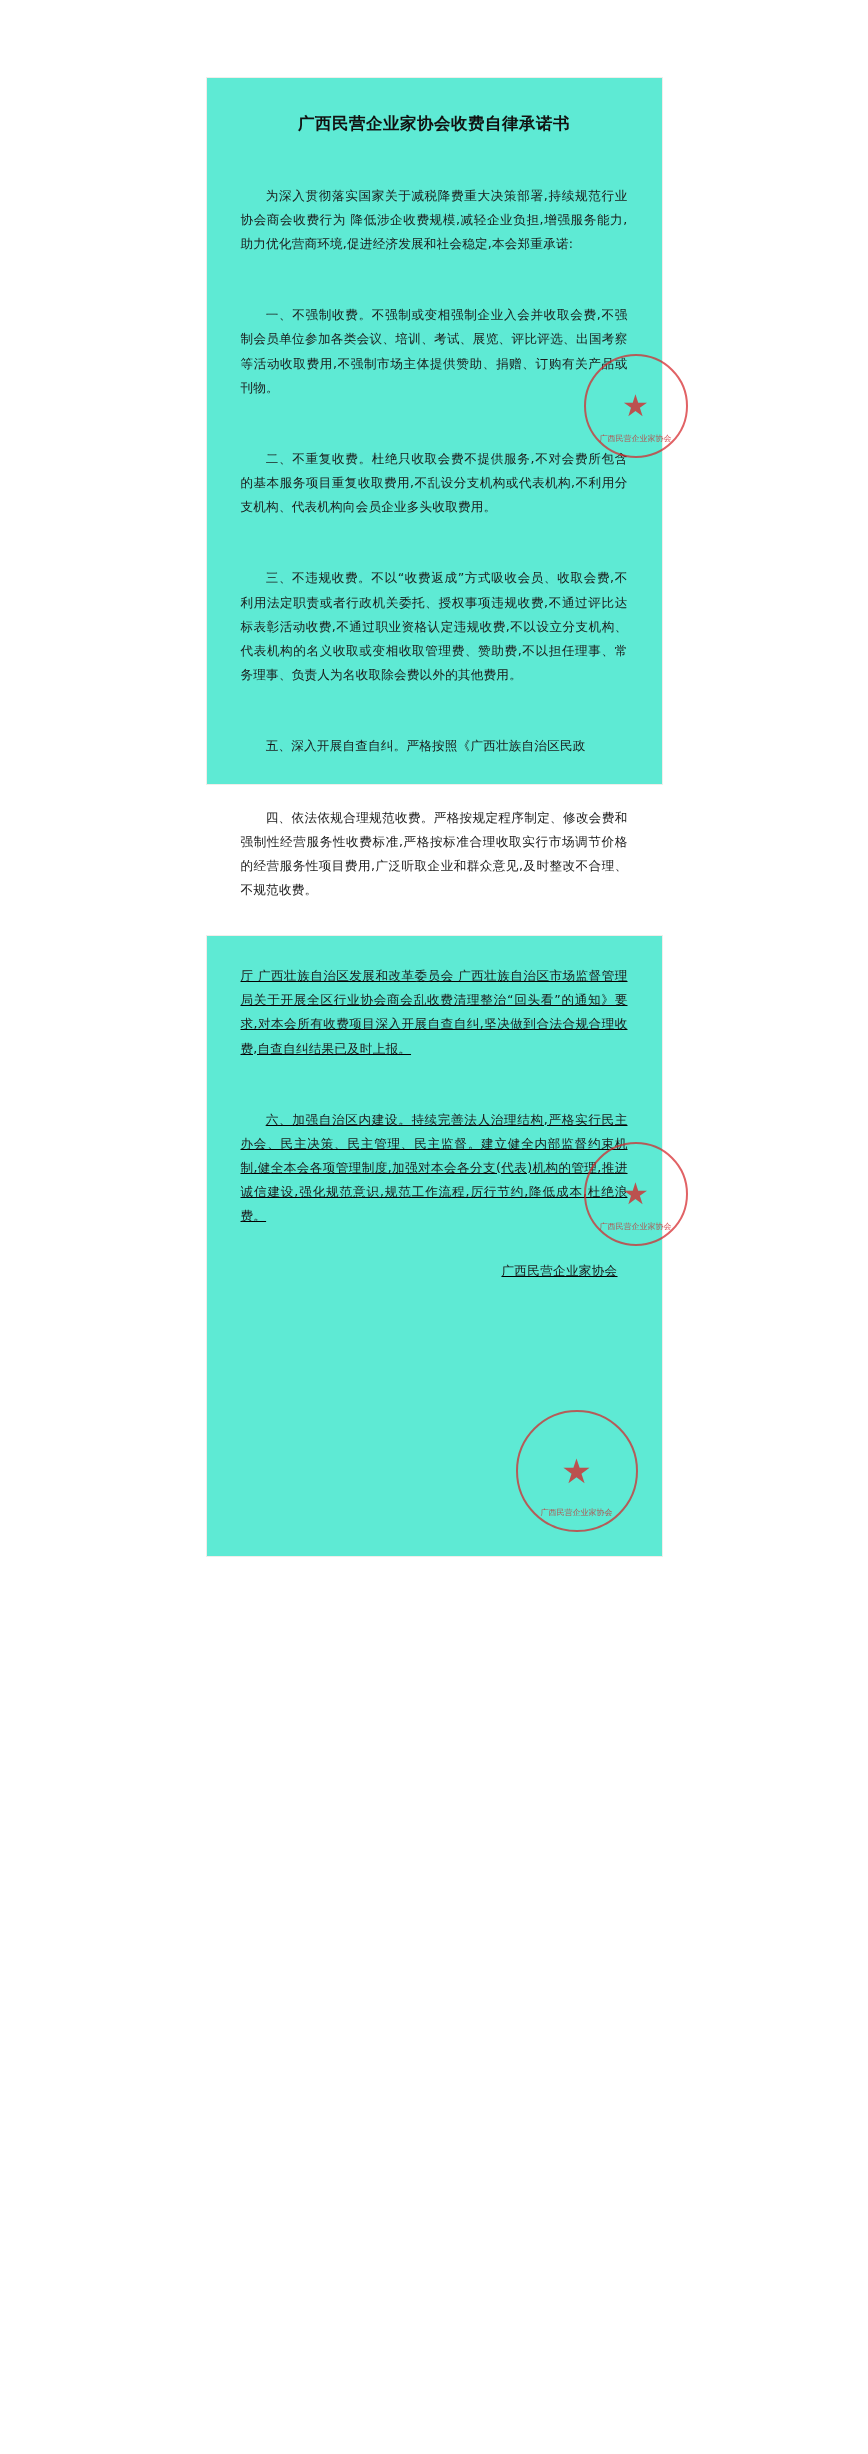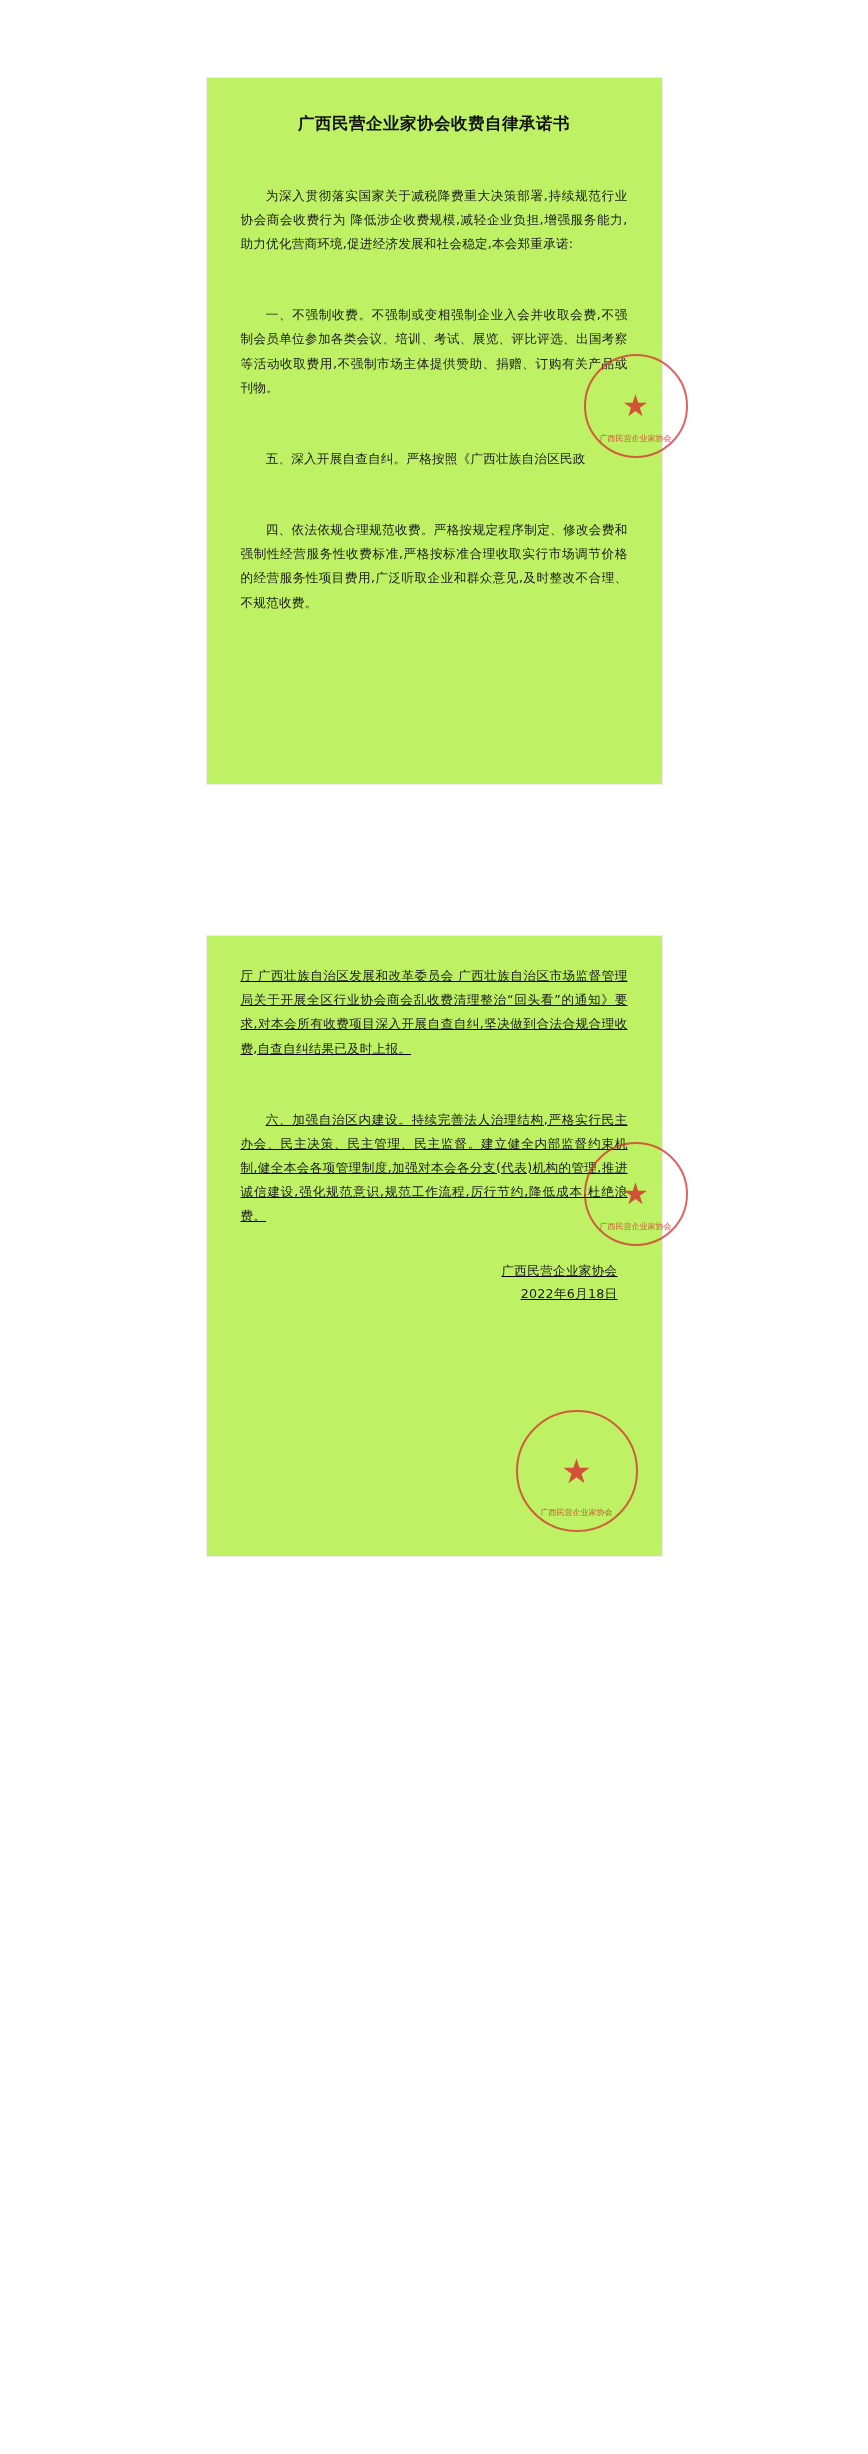--- a/index.html
+++ b/index.html
@@ -12,21 +12,21 @@
     font-family: "DejaVu Sans", "Liberation Sans", sans-serif;
   }
   .doc-wrap {
     width: 868px;
     position: relative;
   }
   .page {
     position: relative;
     width: 455px;
     margin: 0 auto;
-    background: #bef264;
+    background: #5eead4;
     box-shadow: 0 0 0 1px #f0eeea;
   }
   .page-1 {
     height: 706px;
     margin-top: 78px;
     padding: 0;
   }
   .page-2 {
     height: 620px;
     margin-top: 152px;
@@ -124,39 +124,40 @@
 <body>
 
 <div class="doc-wrap">
 
   <div class="page page-1">
     <div class="page-inner">
       <h1 class="doc-title">广西民营企业家协会收费自律承诺书</h1>
 
       <p class="para indent">为深入贯彻落实国家关于减税降费重大决策部署,持续规范行业协会商会收费行为 降低涉企收费规模,减轻企业负担,增强服务能力,助力优化营商环境,促进经济发展和社会稳定,本会郑重承诺:</p>
       <p class="para indent">一、不强制收费。不强制或变相强制企业入会并收取会费,不强制会员单位参加各类会议、培训、考试、展览、评比评选、出国考察等活动收取费用,不强制市场主体提供赞助、捐赠、订购有关产品或刊物。</p>
+      <p class="para indent">二、不重复收费。杜绝只收取会费不提供服务,不对会费所包含的基本服务项目重复收取费用,不乱设分支机构或代表机构,不利用分支机构、代表机构向会员企业多头收取费用。</p>
+      <p class="para indent">三、不违规收费。不以“收费返成”方式吸收会员、收取会费,不利用法定职责或者行政机关委托、授权事项违规收费,不通过评比达标表彰活动收费,不通过职业资格认定违规收费,不以设立分支机构、代表机构的名义收取或变相收取管理费、赞助费,不以担任理事、常务理事、负责人为名收取除会费以外的其他费用。</p>
       <p class="para indent">五、深入开展自查自纠。严格按照《广西壮族自治区民政</p>
       <p class="para indent">四、依法依规合理规范收费。严格按规定程序制定、修改会费和强制性经营服务性收费标准,严格按标准合理收取实行市场调节价格的经营服务性项目费用,广泛听取企业和群众意见,及时整改不合理、不规范收费。</p>
     </div>
 
     <div class="seal seal-1">
       <div class="seal-ring"></div>
       <div class="seal-star">★</div>
       <div class="seal-bottom-text">广西民营企业家协会</div>
     </div>
   </div>
 
   <div class="page page-2">
     <div class="page-inner">
       <p class="para noindent">厅 广西壮族自治区发展和改革委员会 广西壮族自治区市场监督管理局关于开展全区行业协会商会乱收费清理整治“回头看”的通知》要求,对本会所有收费项目深入开展自查自纠,坚决做到合法合规合理收费,自查自纠结果已及时上报。</p>
       <p class="para indent">六、加强自治区内建设。持续完善法人治理结构,严格实行民主办会、民主决策、民主管理、民主监督。建立健全内部监督约束机制,健全本会各项管理制度,加强对本会各分支(代表)机构的管理,推进诚信建设,强化规范意识,规范工作流程,厉行节约,降低成本,杜绝浪费。</p>
 
       <div class="signature-block">
         <div class="sig-line">广西民营企业家协会</div>
-        <div class="sig-line">2022年6月18日</div>
       </div>
     </div>
 
     <div class="seal seal-2">
       <div class="seal-ring"></div>
       <div class="seal-star">★</div>
       <div class="seal-bottom-text">广西民营企业家协会</div>
     </div>
 
     <div class="seal seal-3">

